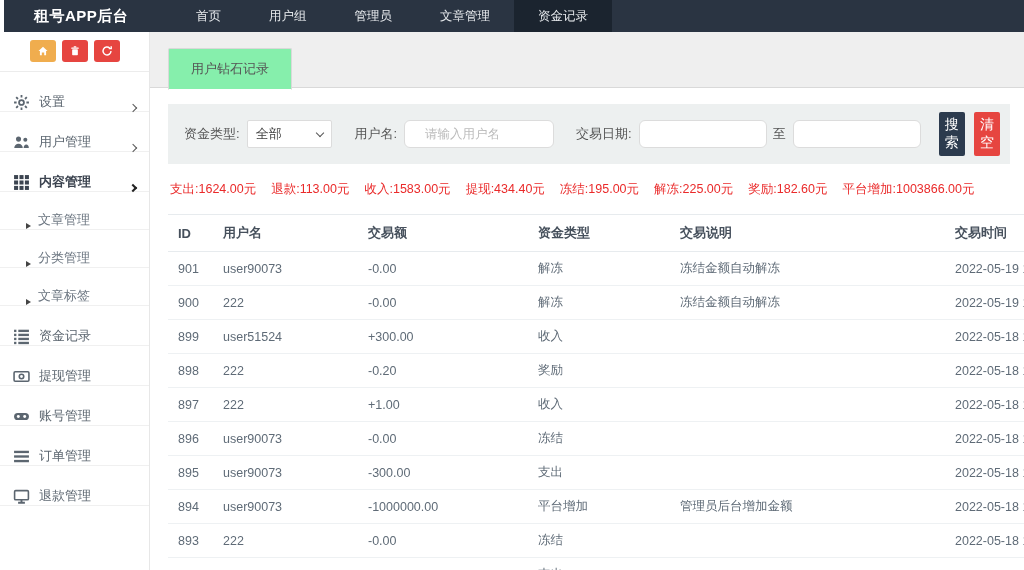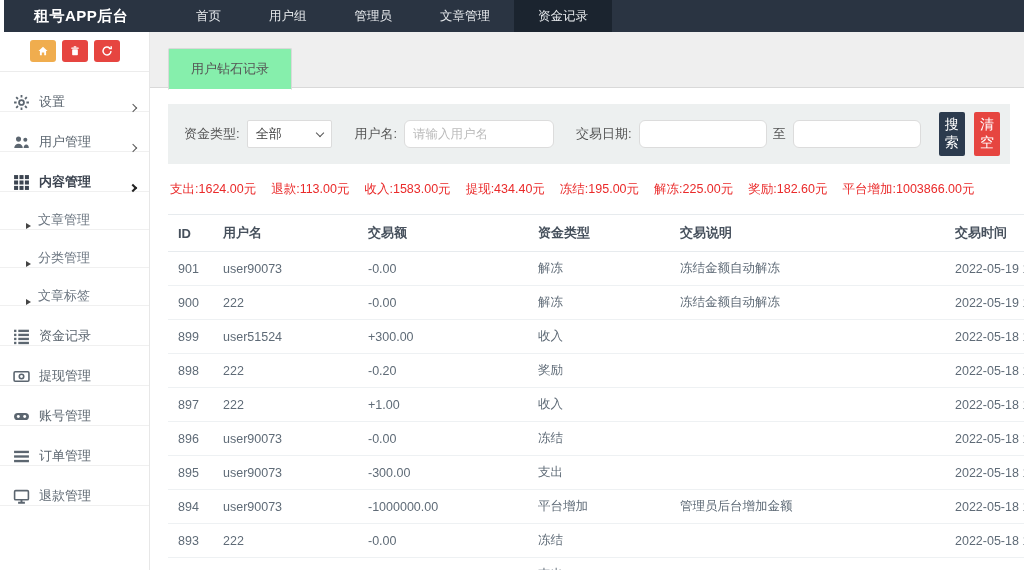--- a/index.html
+++ b/index.html
@@ -35,21 +35,21 @@
   .main{position:absolute;top:32px;left:150px;right:0;bottom:0;background:#fff;}
   .tabbar{background:#efefef;padding:15px 0 0 18px;border-bottom:1px solid #d9d9d9;height:56px;}
   .tab{display:inline-block;background:#86efac;border:1px solid #d9d9d9;border-bottom:1px solid #fff;margin-bottom:-1px;padding:11px 22px;font-size:13px;color:#555;border-radius:2px 2px 0 0;position:relative;top:1px;cursor:pointer;}
   .content{padding:16px 0 0 18px;}
   
   .filterbar{background:#edf0f0;display:flex;align-items:center;padding:8px 10px;font-size:13px;color:#555;width:842px;}
   .flabel{margin:0 7px 0 6px;white-space:nowrap;}
   .flabel.gap{margin-left:22px;}
   .sel{width:112px;height:28px;background:#fff;border:1px solid #dcdcdc;border-radius:2px;display:flex;align-items:center;padding:0 8px;color:#444;cursor:pointer;}
   .sel .chev{margin-left:auto;transform:rotate(45deg);margin-top:-3px;}
-  .fin{height:28px;border:1px solid #dcdcdc;border-radius:6px;padding:0 8px;font-size:12.5px;color:#444;background:#fff;outline:none;}
+  .fin{height:28px;border:1px solid #dcdcdc;border-radius:6px;padding:0 20px;font-size:12.5px;color:#444;background:#fff;outline:none;}
   .fin::placeholder{color:#bbb;}
   .fin.user{width:150px;}
   .fin.date{width:128px;}
   .fbtn{height:44px;border:none;border-radius:2px;color:#fff;font-size:14px;padding:0 3px;cursor:pointer;}
   .fbtn.search{background:var(--btn-search);margin-left:18px;}
   .fbtn.clear{background:var(--accent-red);margin-left:9px;}
   
   .summary{display:flex;gap:15px;margin:17px 0 16px 2px;font-size:12.5px;color:var(--summary-red);white-space:nowrap;}
   
   table.grid{width:856px;border-collapse:collapse;table-layout:fixed;margin-top:8px;}

